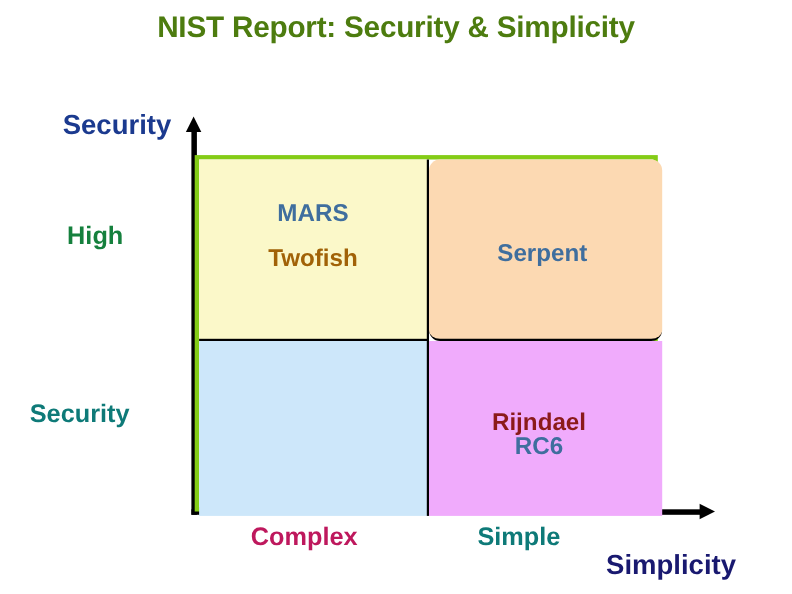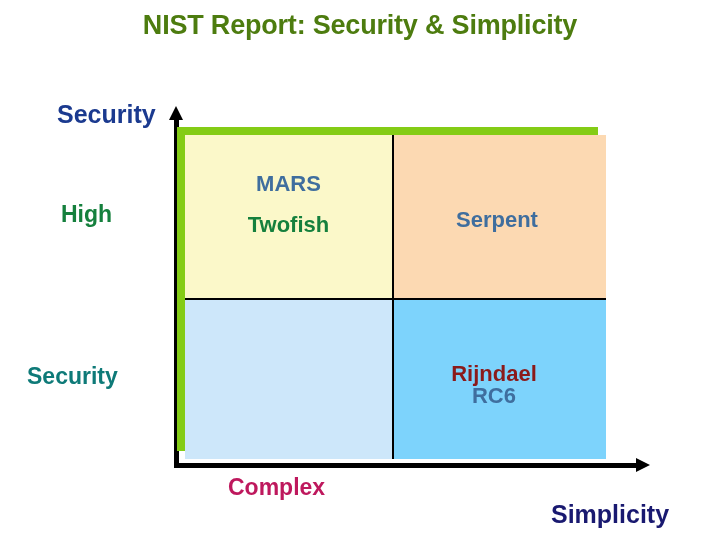--- a/index.html
+++ b/index.html
@@ -95,27 +95,27 @@
     height: 0;
     border-top: 7px solid transparent;
     border-bottom: 7px solid transparent;
     border-left: 14px solid #000000;
   }
 
   
   #matrix {
     position: absolute;
     left: 177px;
-    top: 127px;
+    top: 141px;
     width: 421px;
     height: 324px;
     display: grid;
     grid-template-columns: 209px 212px;
     grid-template-rows: 165px 159px;
-    border: 8px solid #84cc16;
+    border: 4px solid #84cc16;
     box-sizing: border-box;
   }
   .cell {
     position: relative;
     box-sizing: border-box;
     display: flex;
     flex-direction: column;
     align-items: center;
     justify-content: center;
     overflow: hidden;
@@ -171,42 +171,43 @@
   <div id="y-axis-line" style="background: rgb(0, 0, 0);"></div>
   <div id="y-axis-arrow" style="border-bottom-color: rgb(0, 0, 0);"></div>
   <div id="x-axis-line" style="background: rgb(0, 0, 0);"></div>
   <div id="x-axis-arrow" style="border-left-color: rgb(0, 0, 0);"></div>
 
   <div id="matrix">
 
     <div class="cell" id="cell-high-complex" style="background: rgb(251, 248, 201);">
       <div class="entries">
         <div class="cell-entry" style="color: rgb(63, 110, 158);">MARS</div>
-        <div class="cell-entry" style="color: #15803d;">Twofish</div>
+        <div class="cell-entry" style="color: #a16207;">Twofish</div>
       </div>
     </div>
 
-    <div class="cell" id="cell-high-simple" style="background: rgb(252, 217, 178);">
+    <div class="cell" id="cell-high-simple" style="background: rgb(252, 217, 178); border-radius: 10px;">
       <div class="entries">
         <div class="cell-entry" style="color: rgb(63, 110, 158);">Serpent</div>
       </div>
     </div>
 
     <div class="cell" id="cell-adequate-complex" style="background: rgb(205, 231, 250);">
       <div class="entries"></div>
     </div>
 
-    <div class="cell" id="cell-adequate-simple" style="background: #7dd3fc;">
+    <div class="cell" id="cell-adequate-simple" style="background: #f0abfc;">
       <div class="entries">
         <div class="cell-entry" style="color: rgb(139, 26, 26);">Rijndael</div>
         <div class="cell-entry" style="color: rgb(63, 110, 158);">RC6</div>
       </div>
     </div>
 
   </div>
 
   <div class="tick-label" id="tick-high" style="color: #15803d;">High</div>
   <div class="tick-label" id="tick-adequate" style="color: rgb(14, 122, 120);">Security</div>
   <div class="tick-label" id="tick-complex" style="color: #be185d;">Complex</div>
+  <div class="tick-label" id="tick-simple" style="color: rgb(14, 122, 120);">Simple</div>
 
   <div id="simplicity-label" style="color: rgb(25, 25, 112);">Simplicity</div>
 
 </div>
 
 </body></html>

